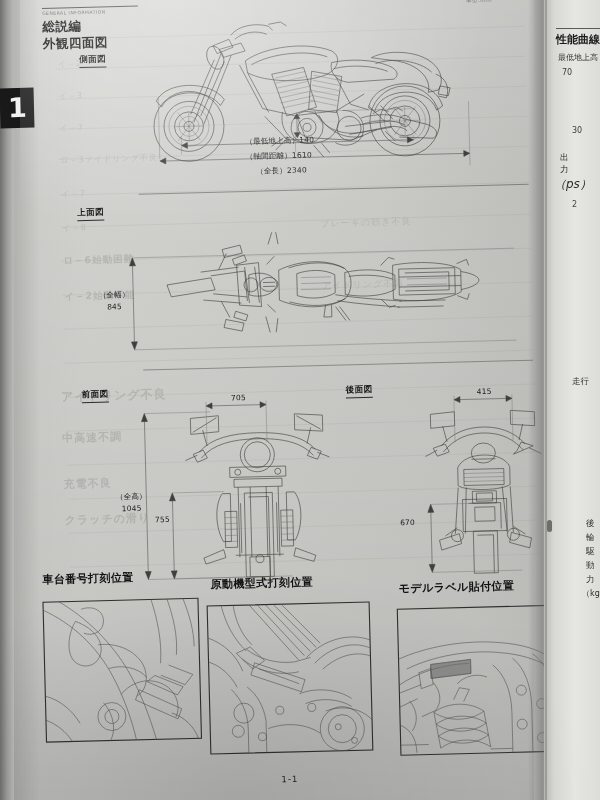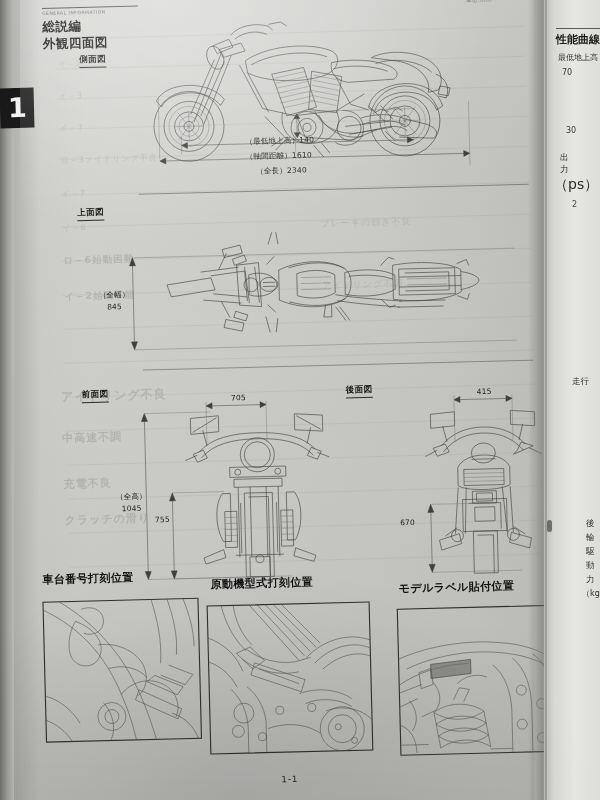--- a/index.html
+++ b/index.html
@@ -561,24 +561,24 @@
   <div class="chapter-tab">
     <span>1</span>
   </div>
 
   <div class="spine-shadow"></div>
   <div class="right-leaf">
     <div style="position:absolute;left:12px;top:28px;width:44px;height:1px;background:#5a5a58;"></div>
     <div style="position:absolute;left:12px;top:32px;font-size:11px;font-weight:bold;color:#1c1c1a;white-space:nowrap;">性能曲線</div>
     <div style="position:absolute;left:14px;top:52px;font-size:8px;color:#33332f;white-space:nowrap;">最低地上高</div>
     <div style="position:absolute;left:18px;top:68px;font-size:8px;color:#3a3a36;">70</div>
-    <div style="position:absolute;left:22px;top:126px;font-size:8px;color:#3a3a36;">30</div>
+    <div style="position:absolute;left:28px;top:126px;font-size:8px;color:#3a3a36;">30</div>
     <div style="position:absolute;left:16px;top:152px;font-size:8.5px;color:#2b2b28;">出</div>
     <div style="position:absolute;left:16px;top:164px;font-size:8.5px;color:#2b2b28;">力</div>
-    <div style="position:absolute;left:10px;top:176px;font-size:14px;color:#2b2b28;">（ps）</div>
+    <div style="position:absolute;left:10px;top:176px;font-size:12px;color:#2b2b28;font-style:italic;">（ps）</div>
     <div style="position:absolute;left:28px;top:200px;font-size:8px;color:#46463f;">2</div>
     <div style="position:absolute;left:28px;top:376px;font-size:8.5px;color:#33332f;">走行</div>
     <div style="position:absolute;left:42px;top:518px;font-size:8.5px;color:#2e2e2a;">後</div>
     <div style="position:absolute;left:42px;top:532px;font-size:8.5px;color:#2e2e2a;">輪</div>
     <div style="position:absolute;left:42px;top:546px;font-size:8.5px;color:#2e2e2a;">駆</div>
     <div style="position:absolute;left:42px;top:560px;font-size:8.5px;color:#2e2e2a;">動</div>
     <div style="position:absolute;left:42px;top:574px;font-size:8.5px;color:#2e2e2a;">力</div>
     <div style="position:absolute;left:38px;top:588px;font-size:8px;color:#2e2e2a;">（kg</div>
   </div>
   <div class="leaf-edge"></div>

